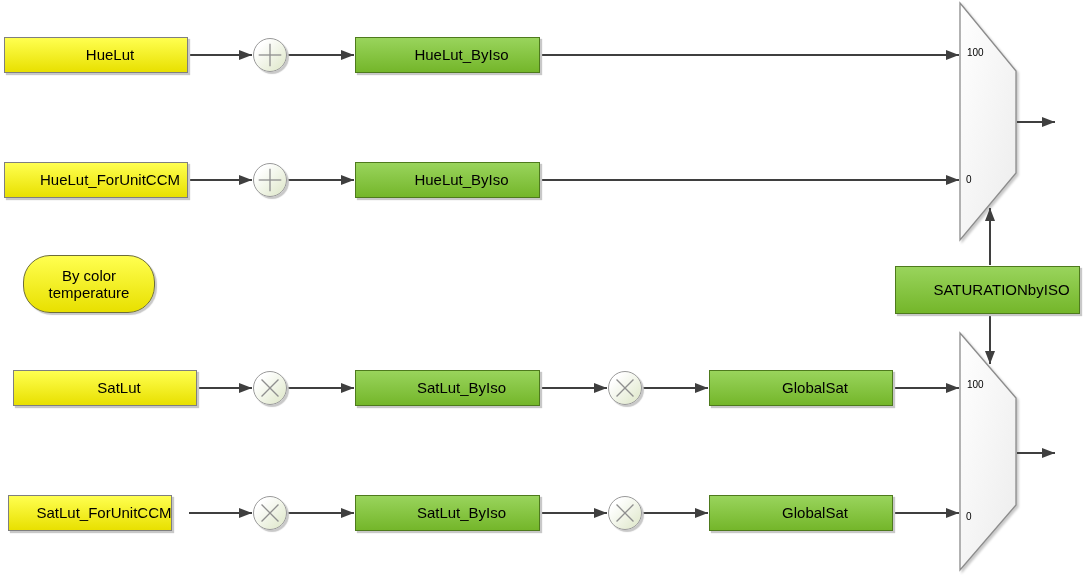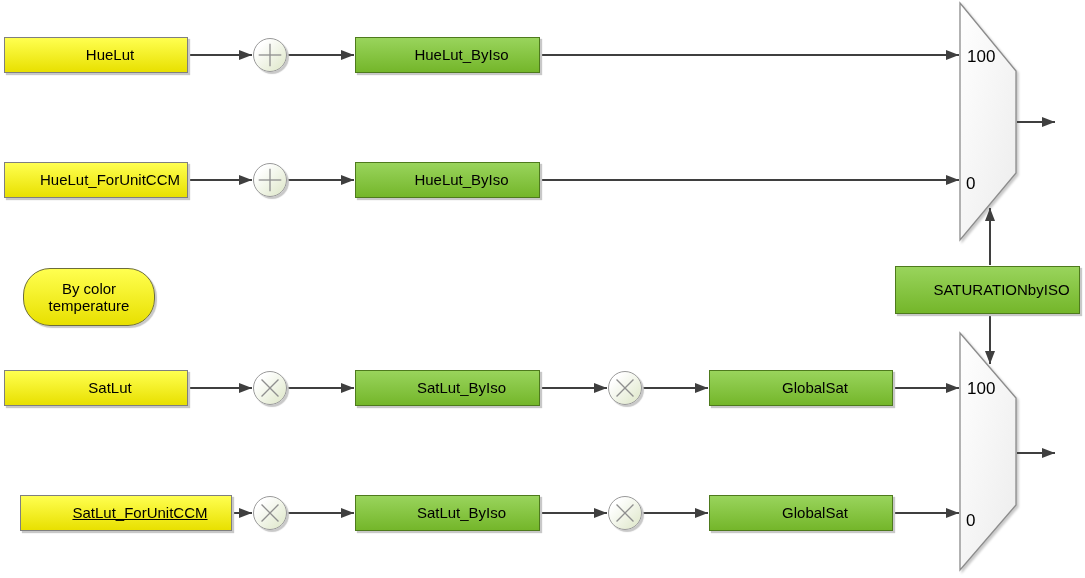--- a/index.html
+++ b/index.html
@@ -61,21 +61,21 @@
     box-sizing: border-box;
     border-radius: 50%;
     border: 1px solid var(--circle-border, #9a9a9a);
     background: linear-gradient(135deg, #ffffff 20%, var(--circle-fill, #dde6c7));
     box-shadow: 2px 2px 1px var(--shadow, #c8c8c8);
   }
   .op svg { position: absolute; left: 0; top: 0; width: 32px; height: 32px; }
   .op line { stroke: var(--glyph, #8f8f8f); stroke-width: 1.4; }
   .mux-label {
     position: absolute;
-    font-size: 17px;
+    font-size: 10px;
   }
 </style>
 </head>
 <body>
 
 <div id="canvas">
 
   <svg id="wires">
     <defs>
       <linearGradient id="muxGrad" x1="0" y1="0" x2="1" y2="1">
@@ -112,32 +112,32 @@
 
     <line class="wire" marker-end="url(#ah)" x1="1017" y1="122" x2="1055" y2="122"></line>
     <line class="wire" marker-end="url(#ah)" x1="1017" y1="453" x2="1055" y2="453"></line>
 
     <line class="wire" marker-end="url(#ah)" x1="990" y1="265" x2="990" y2="208"></line>
     <line class="wire" marker-end="url(#ah)" x1="990" y1="303" x2="990" y2="364"></line>
   </svg>
 
   <div class="node yellow" style="left:4px; top:37px; width:184px; height:36px;">HueLut</div>
   <div class="node yellow" style="left:4px; top:162px; width:184px; height:36px;text-align:center;">HueLut_ForUnitCCM</div>
-  <div class="node yellow" style="left:4px; top:370px; width:184px; height:36px;">SatLut</div>
-  <div class="node yellow" style="left:20px; top:495px; width:212px; height:36px;text-decoration:underline;">SatLut_ForUnitCCM</div>
+  <div class="node yellow" style="left:13px; top:370px; width:184px; height:36px;">SatLut</div>
+  <div class="node yellow" style="left:8px; top:495px; width:164px; height:36px;">SatLut_ForUnitCCM</div>
 
   <div class="node green" style="left:355px; top:37px; width:185px; height:36px;">HueLut_ByIso</div>
   <div class="node green" style="left:355px; top:162px; width:185px; height:36px;">HueLut_ByIso</div>
   <div class="node green" style="left:355px; top:370px; width:185px; height:36px;">SatLut_ByIso</div>
   <div class="node green" style="left:355px; top:495px; width:185px; height:36px;">SatLut_ByIso</div>
   <div class="node green" style="left:709px; top:370px; width:184px; height:36px;">GlobalSat</div>
   <div class="node green" style="left:709px; top:495px; width:184px; height:36px;">GlobalSat</div>
   <div class="node green" style="left:895px; top:266px; width:185px; height:48px;">SATURATIONbyISO</div>
 
-  <div class="node yellow stadium" style="left:23px; top:268px; width:132px; height:58px; padding:0 14px;">By color temperature</div>
+  <div class="node yellow stadium" style="left:23px; top:255px; width:132px; height:58px; padding:0 14px;">By color temperature</div>
 
   <div class="op" style="left:253px; top:38px;">
     <svg viewBox="0 0 34 34">
       <line x1="5" y1="17" x2="29" y2="17"></line>
         <line x1="17" y1="5" x2="17" y2="29"></line>
     </svg>
   </div>
   <div class="op" style="left:253px; top:163px;">
     <svg viewBox="0 0 34 34">
       <line x1="5" y1="17" x2="29" y2="17"></line>

